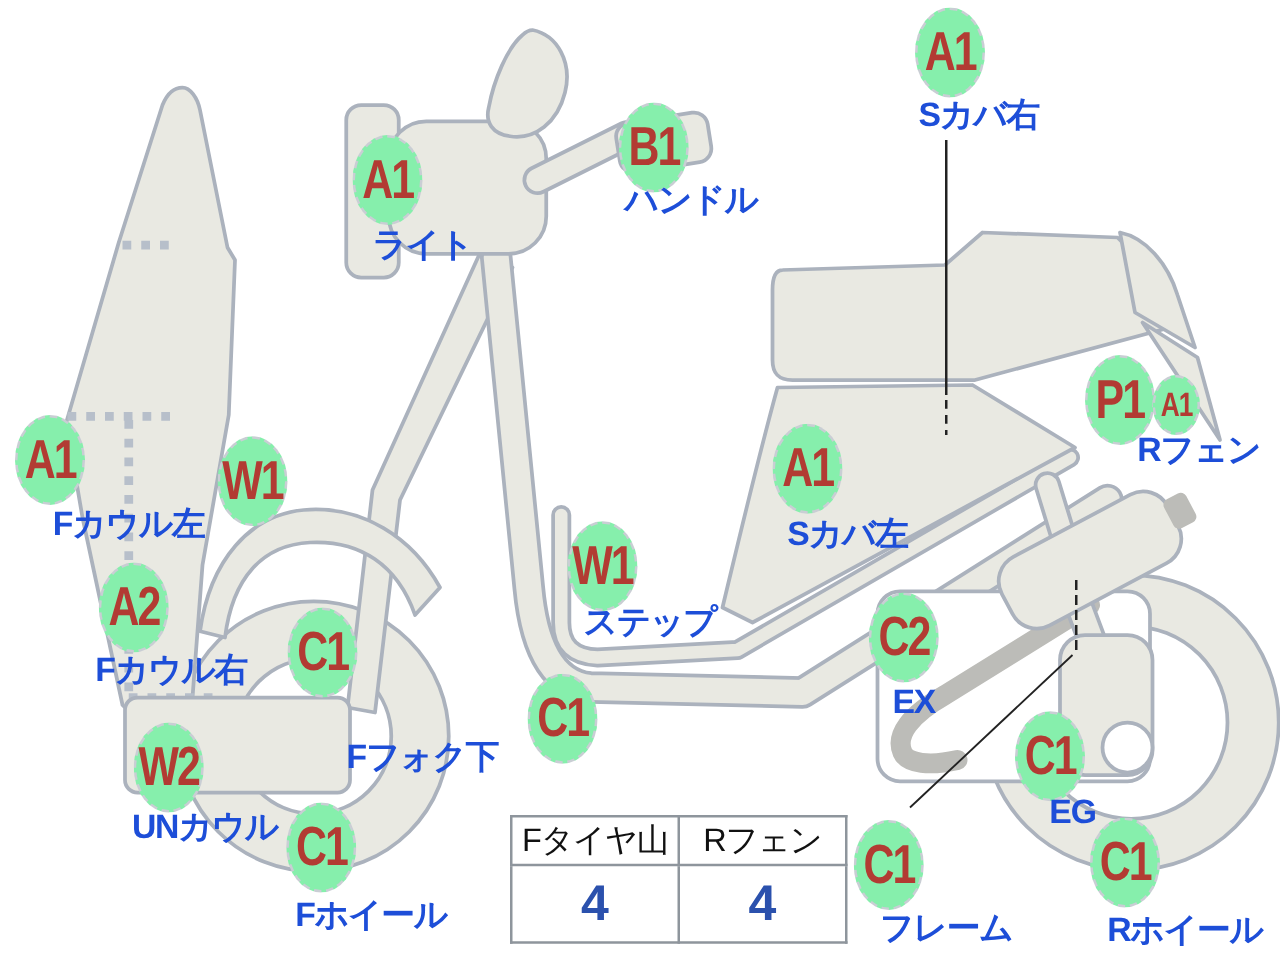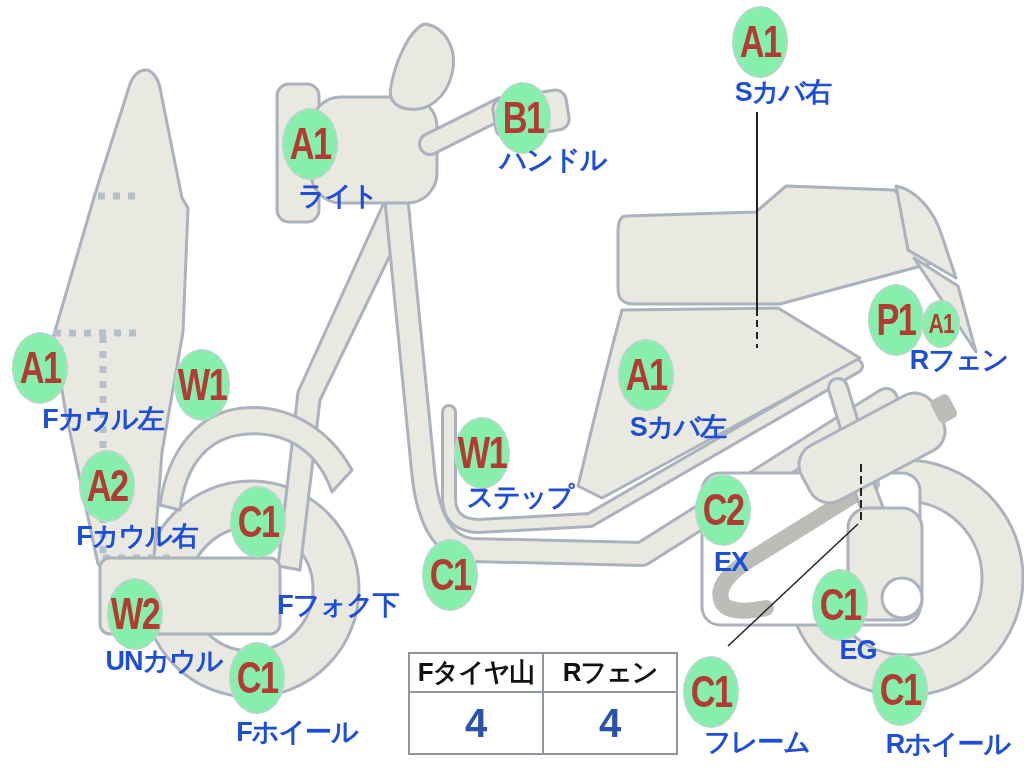--- a/index.html
+++ b/index.html
@@ -24,21 +24,21 @@
     font-weight:bold; font-size:27px; color:#1d4ed8; z-index:6; letter-spacing:-1px;
   }
   .tire-table {
     position:absolute; left:408px; top:652px; z-index:6;
     border-collapse:collapse; background:#ffffff; table-layout:fixed;
   }
   .tire-table td {
     border:2px solid #8e959c; text-align:center; vertical-align:middle;
     width:134px; box-sizing:border-box;
   }
-  .tire-table .hd td { height:36px; font-weight:bold; font-size:26px; color:#111111; letter-spacing:-1px;border-radius:20px; }
+  .tire-table .hd td { height:36px; font-weight:normal; font-size:26px; color:#111111; letter-spacing:-1px;border-radius:20px; }
   .tire-table .vl td { height:62px; font-weight:bold; font-size:40px; color:#2b51ad; }
 </style>
 </head>
 <body>
 
 <div id="stage">
 
   <svg id="art" width="1024" height="768" viewBox="0 0 1024 768">
     <g fill="#e9e9e2" stroke="#abb2bd" stroke-width="3" stroke-linejoin="round">
 

